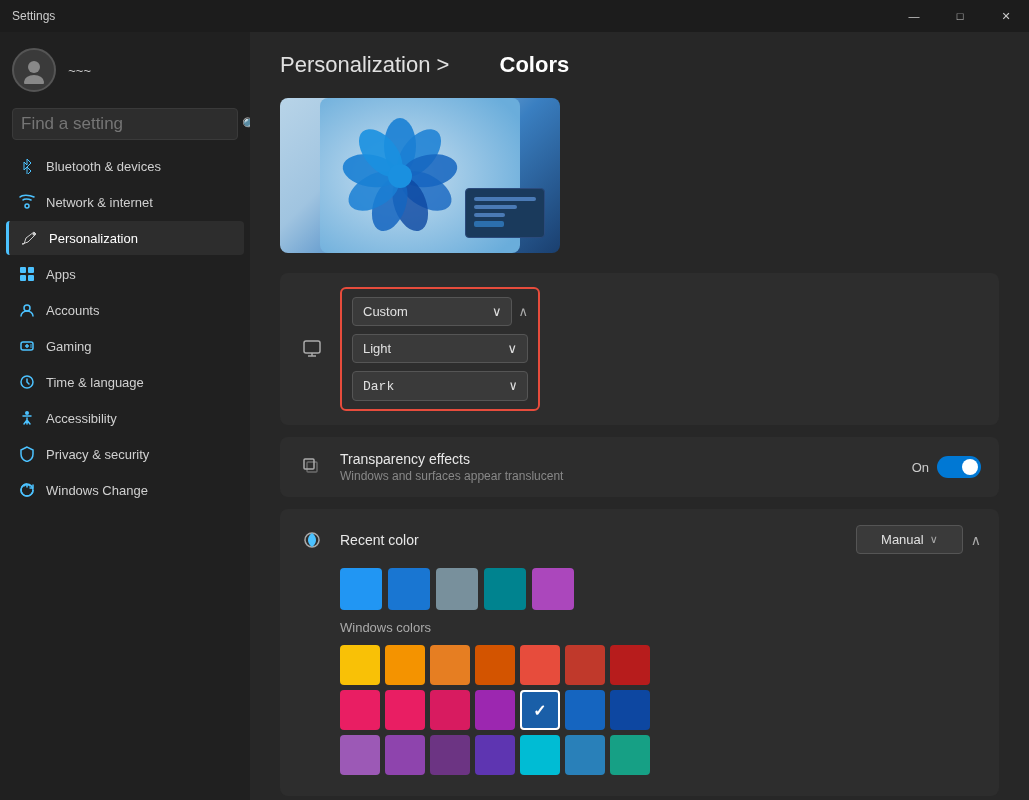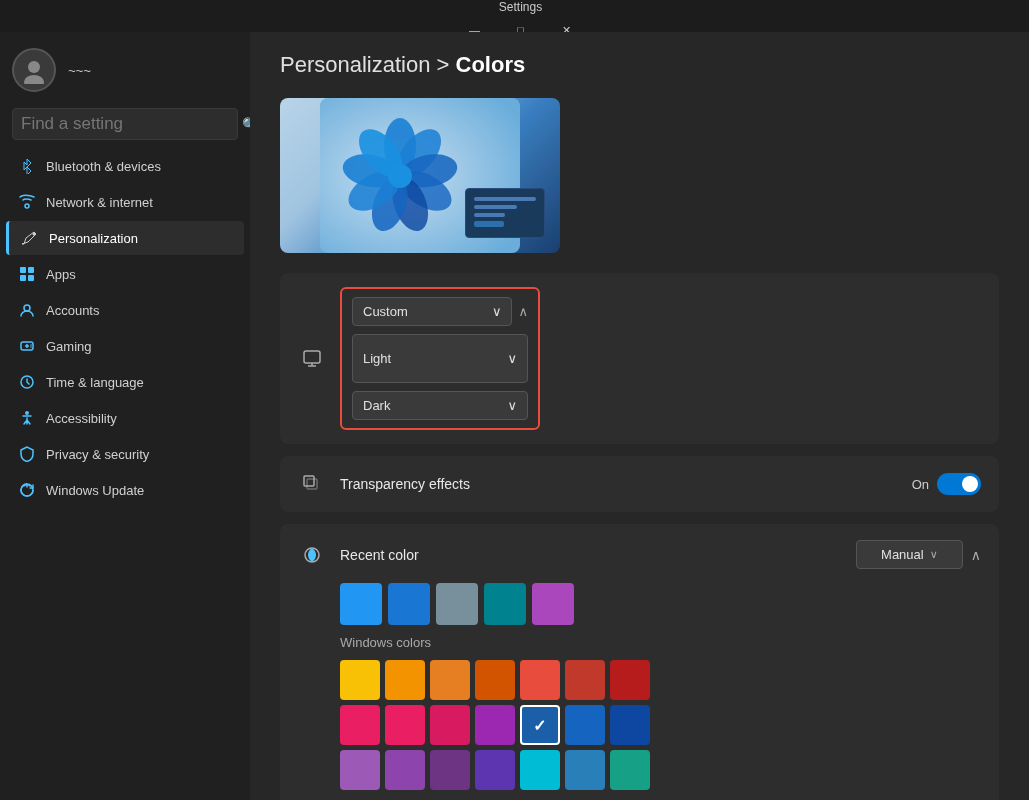--- a/index.html
+++ b/index.html
@@ -16,21 +16,20 @@
 
     
     .titlebar {
       background: #1c1c1c;
       display: flex;
       align-items: center;
       justify-content: space-between;
       padding: 0 0 0 12px;
       height: 32px;
       flex-shrink: 0;
-      flex-direction: column;
     }
     .titlebar-title {
       font-size: 12px;
       color: #cccccc;
     }
     .titlebar-controls {
       display: flex;
     }
     .titlebar-btn {
       width: 46px;
@@ -142,20 +141,21 @@
 
     .breadcrumb {
       font-size: 22px;
       margin-bottom: 20px;
       color: #e0e0e0;
       font-weight: 300;
     }
     .breadcrumb strong {
       font-weight: 700;
       color: #ffffff;
+      margin-left: 44px;
     }
 
     
     .preview-image {
       width: 280px;
       height: 155px;
       border-radius: 8px;
       background: linear-gradient(135deg, #b8d4e8 0%, #a0c4e0 30%, #3a7fc1 60%, #1a3f6f 100%);
       margin-bottom: 20px;
       display: flex;
@@ -467,21 +467,21 @@
       <span>Privacy &amp; security</span>
     </div>
     <div class="nav-item">
       <span class="nav-icon blue">
         <svg width="16" height="16" viewBox="0 0 16 16" fill="currentColor">
             <path d="M8 2a6 6 0 100 12A6 6 0 008 2zm0 0v3M5 4l3-2 3 2" stroke="currentColor" stroke-width="1.5" fill="none" stroke-linecap="round"></path>
             <path d="M8 2a6 6 0 106 6" stroke="currentColor" stroke-width="1.5" fill="none"></path>
             <path d="M14 3v3h-3" stroke="currentColor" stroke-width="1.5" fill="none" stroke-linecap="round"></path>
           </svg>
       </span>
-      <span>Windows Update</span>
+      <span>Windows Change</span>
     </div>
   </div>
 
   <div class="content">
 
     <div class="breadcrumb">
       <span>Personalization</span>
       <span> &gt; </span>
       <strong>Colors</strong>
     </div>
@@ -535,46 +535,47 @@
         <div class="settings-row-control">
     <div style="border:2px solid #e74c3c;border-radius:6px;padding:8px 10px;display:flex;flex-direction:column;gap:8px;min-width:200px;">
       <div style="display:flex;align-items:center;gap:6px;">
         <div style="background:#3a3a3a;border:1px solid #555;border-radius:4px;padding:6px 10px;font-size:13px;color:#e0e0e0;display:flex;align-items:center;gap:6px;cursor:pointer;min-width:110px;flex:1;">
           <span>Custom</span>
           <span style="margin-left:auto;">∨</span>
         </div>
         <span style="color:#aaa;cursor:pointer;font-size:13px;">∧</span>
       </div>
       <div style="display:flex;align-items:center;gap:4px;">
-        <div style="background:#3a3a3a;border:1px solid #555;border-radius:4px;padding:16px 10px;font-size:13px;color:#e0e0e0;display:flex;align-items:center;gap:6px;cursor:pointer;flex:1;text-align:right;">
+        <div style="background:#3a3a3a;border:1px solid #555;border-radius:4px;padding:6px 10px;font-size:13px;color:#e0e0e0;display:flex;align-items:center;gap:6px;cursor:pointer;flex:1;text-align:right;">
           <span>Light</span>
           <span style="margin-left:auto;">∨</span>
         </div>
       </div>
-      <div style="display:flex;align-items:center;gap:4px;">
+      <div style="display:flex;align-items:center;gap:4px;font-family:Liberation Mono, monospace;">
         <div style="background:#3a3a3a;border:1px solid #555;border-radius:4px;padding:6px 10px;font-size:13px;color:#e0e0e0;display:flex;align-items:center;gap:6px;cursor:pointer;flex:1;">
           <span>Dark</span>
           <span style="margin-left:auto;">∨</span>
         </div>
       </div>
     </div>
   </div>
       </div>
     </div>
 
     <div class="settings-section">
       <div class="settings-row">
         <div class="settings-row-icon">
           <svg width="20" height="20" viewBox="0 0 20 20" fill="none" stroke="#aaa" stroke-width="1.5">
             <rect x="5" y="5" width="10" height="10" rx="1" opacity="0.5"></rect>
             <rect x="2" y="2" width="10" height="10" rx="1"></rect>
           </svg>
         </div>
         <div class="settings-row-text">
           <div class="settings-row-title">Transparency effects</div>
+          <div class="settings-row-desc">Windows and surfaces appear translucent</div>
         </div>
         <div class="settings-row-control">
           <div class="toggle-container">
             <span>On</span>
             <div class="toggle">
               <div class="toggle-thumb"></div>
             </div>
           </div>
         </div>
       </div>

